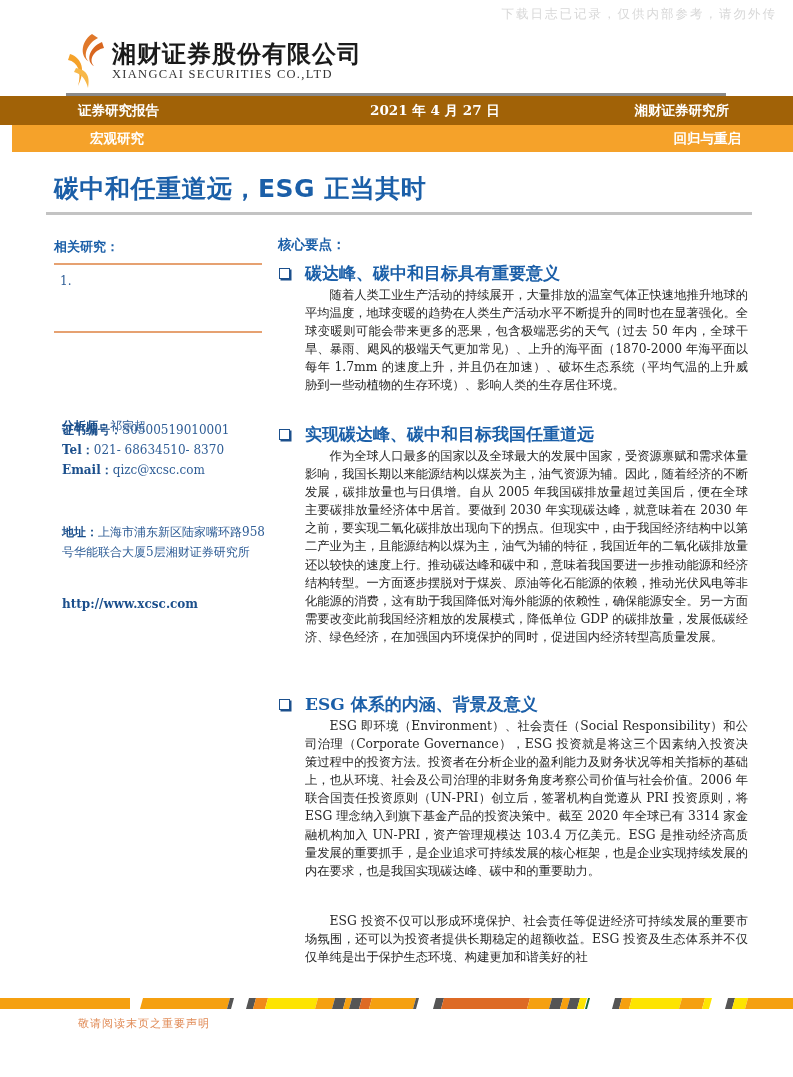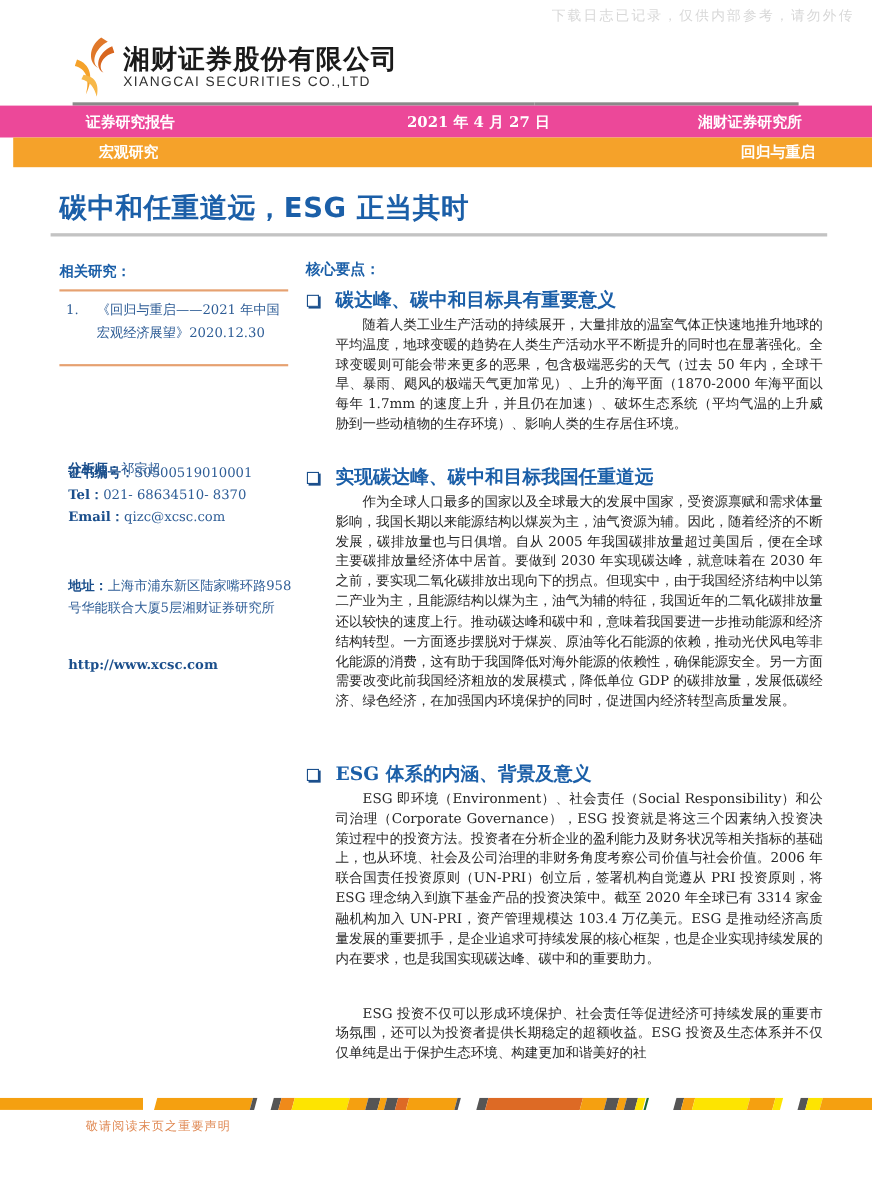--- a/index.html
+++ b/index.html
@@ -5,27 +5,27 @@
   html, body { margin: 0; padding: 0; background: #ffffff; }
   body { width: 793px; height: 1077px; position: relative; overflow: hidden;
          font-family: "DejaVu Serif", "Liberation Serif", serif; color: #222; }
 
   .watermark { position: absolute; top: 6px; right: 16px; font-size: 12.5px;
                color: #d8d8d8; letter-spacing: 2px; font-family: "DejaVu Sans", sans-serif; }
 
   .logo { position: absolute; left: 68px; top: 32px; width: 36px; height: 56px; }
   .brand-cn { position: absolute; left: 112px; top: 38px; font-family: "DejaVu Sans", sans-serif;
               font-weight: bold; font-size: 24px; color: #1a1a1a; letter-spacing: 1px; }
-  .brand-en { position: absolute; left: 112px; top: 67px; font-family: Liberation Sans, sans-serif;
+  .brand-en { position: absolute; left: 112px; top: 67px; font-family: Liberation Serif, serif;
               font-size: 12.5px; color: #333; letter-spacing: 1.3px; }
 
   .grey-rule { position: absolute; left: 66px; top: 93px; width: 420px; height: 3px; background: #8a8a8a; }
   .grey-rule2 { position: absolute; left: 486px; top: 93px; width: 240px; height: 3px; background: #8a8a8a; }
 
-  .band1 { position: absolute; left: 0; top: 96px; width: 793px; height: 29px; background: #ec4899; }
+  .band1 { position: absolute; left: 0; top: 96px; width: 793px; height: 29px; background: #a16207; }
   .band2 { position: absolute; left: 12px; top: 125px; width: 793px; height: 27px; background: #f5a22a; }
   .band-text { position: absolute; color: #ffffff; font-weight: bold; font-size: 13.5px; }
 
   .title { position: absolute; left: 54px; top: 172px; font-family: "DejaVu Sans", sans-serif;
            font-weight: bold; font-size: 25px; color: #1b5fa8; letter-spacing: 0.5px; }
   .title-rule { position: absolute; left: 46px; top: 212px; width: 706px; height: 3px; background: #c3c3c3; }
   .lc-head { position: absolute; left: 54px; top: 238px; font-family: "DejaVu Sans", sans-serif;
              font-weight: bold; font-size: 13px; color: #1b5fa8; }
   .lc-rule { position: absolute; left: 54px; width: 208px; height: 2px; background: #e6a171; }
   .rel-item { position: absolute; left: 60px; top: 271px; width: 200px; font-size: 12px;
@@ -76,21 +76,20 @@
   <span class="band-text" style="right:64px; top:5px;">回归与重启</span>
 </div>
 
 <div class="title">碳中和任重道远，ESG 正当其时</div>
 <div class="title-rule"></div>
 
 <div class="lc-head">相关研究：</div>
 <div class="lc-rule" style="top:263px;"></div>
 <div class="rel-item">
   <span class="num">1.</span>
-  <span class="txt">《回归与重启——2021 年中国宏观经济展望》2020.12.30</span>
 </div>
 <div class="lc-rule" style="top:331px;"></div>
 
 <div class="contact" style="top:400px;margin-top:16px;">
   <b>分析师：</b><span>祁宗超</span>
 </div>
 <div class="contact" style="top:420px;">
   <b>证书编号：</b><span>S0500519010001</span>
 </div>
 <div class="contact" style="top:440px;">

